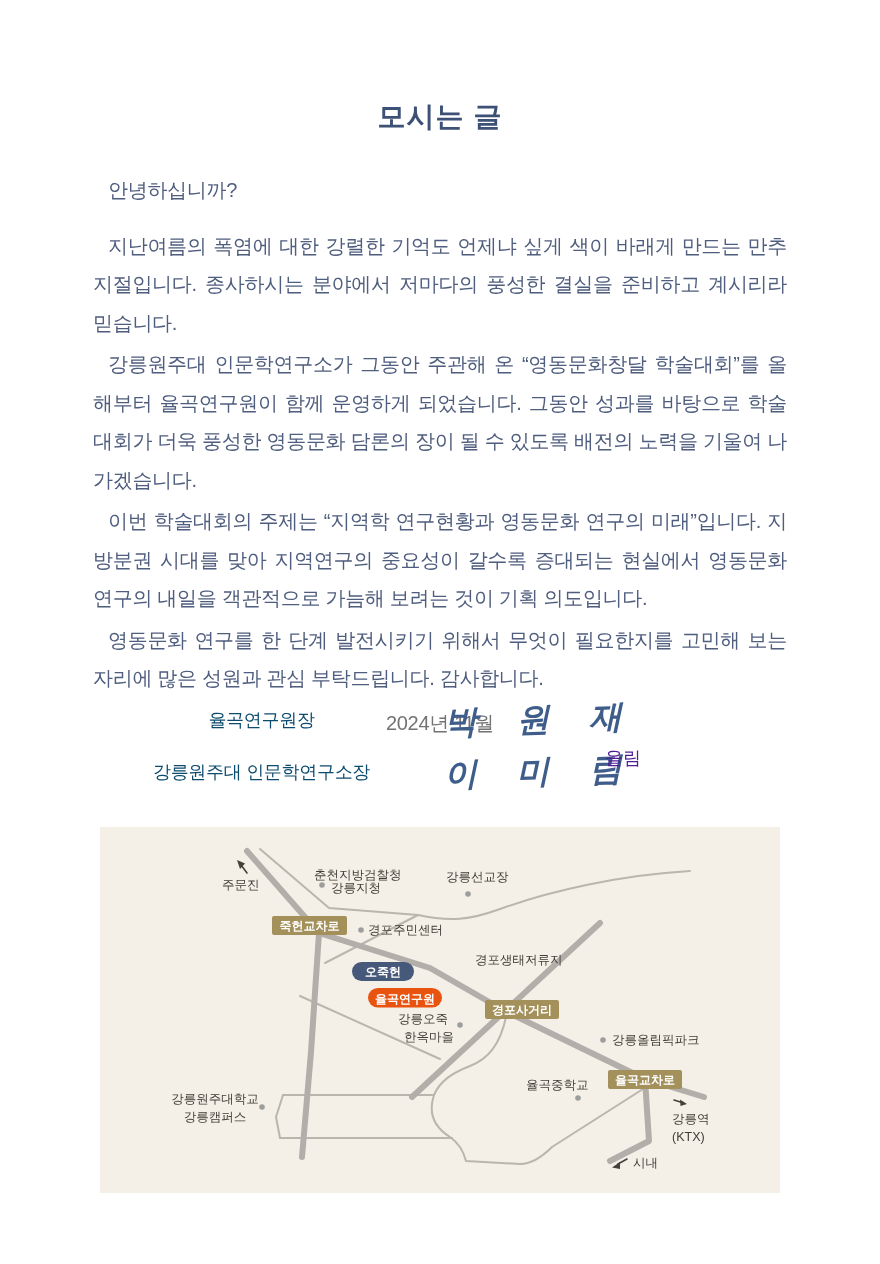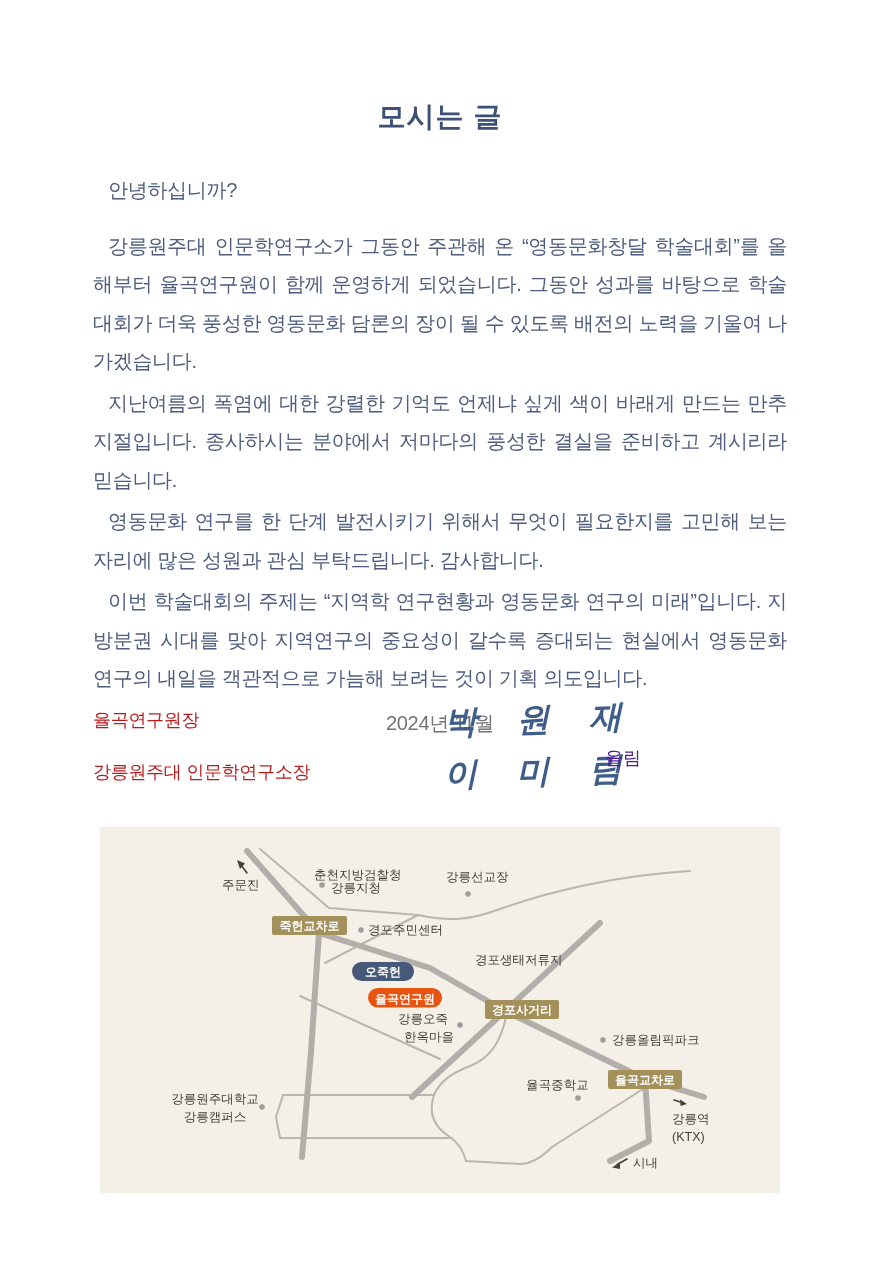--- a/index.html
+++ b/index.html
@@ -23,21 +23,21 @@
     text-indent:15px; margin:0 0 3px 0;
   }
   .para:first-child { margin-bottom:17px; }
   .letter-date {
     margin-top:6px; text-align:center; text-indent:0;
     font-size:20px; color:#737373;
   }
   .sig-area { position:absolute; top:694px; left:93px; width:600px; }
   .sig-row { display:flex; align-items:center; height:52px; }
   .sig-label {
-    width:337px; text-align:left; font-size:18px; color:#b91c1c;
+    width:337px; text-align:center; font-size:18px; color:#0c4a6e;
     letter-spacing:-0.3px; flex:0 0 auto;
   }
   .sig-name {
     flex:0 0 auto; margin-left:14px; width:165px; text-align:center;
     font-family:"DejaVu Serif", serif; font-style:italic; font-weight:bold;
     font-size:33px; letter-spacing:14px; color:#3f5d8a;
     transform:rotate(-2deg); white-space:nowrap;
   }
   .sig-olim {
     position:absolute; left:512px; top:52px;
@@ -54,24 +54,24 @@
   .arrow-head { fill:#45413a; }
 </style>
 </head>
 <body>
 
 <div class="page-title">모시는 글</div>
 
 <div class="letter">
   <div>
       <p class="para">안녕하십니까?</p>
+      <p class="para">지난여름의 폭염에 대한 강렬한 기억도 언제냐 싶게 색이 바래게 만드는 만추지절입니다. 종사하시는 분야에서 저마다의 풍성한 결실을 준비하고 계시리라 믿습니다.</p>
       <p class="para">강릉원주대 인문학연구소가 그동안 주관해 온 “영동문화창달 학술대회”를 올해부터 율곡연구원이 함께 운영하게 되었습니다. 그동안 성과를 바탕으로 학술대회가 더욱 풍성한 영동문화 담론의 장이 될 수 있도록 배전의 노력을 기울여 나가겠습니다.</p>
-      <p class="para">지난여름의 폭염에 대한 강렬한 기억도 언제냐 싶게 색이 바래게 만드는 만추지절입니다. 종사하시는 분야에서 저마다의 풍성한 결실을 준비하고 계시리라 믿습니다.</p>
+      <p class="para">이번 학술대회의 주제는 “지역학 연구현황과 영동문화 연구의 미래”입니다. 지방분권 시대를 맞아 지역연구의 중요성이 갈수록 증대되는 현실에서 영동문화 연구의 내일을 객관적으로 가늠해 보려는 것이 기획 의도입니다.</p>
       <p class="para">영동문화 연구를 한 단계 발전시키기 위해서 무엇이 필요한지를 고민해 보는 자리에 많은 성원과 관심 부탁드립니다. 감사합니다.</p>
-      <p class="para">이번 학술대회의 주제는 “지역학 연구현황과 영동문화 연구의 미래”입니다. 지방분권 시대를 맞아 지역연구의 중요성이 갈수록 증대되는 현실에서 영동문화 연구의 내일을 객관적으로 가늠해 보려는 것이 기획 의도입니다.</p>
     </div>
   <div class="letter-date">2024년 11월</div>
 </div>
 
 <div class="sig-area">
   <div class="sig-row">
     <span class="sig-label">율곡연구원장</span>
     <span class="sig-name">박 원 재</span>
   </div>
   <div class="sig-row">

